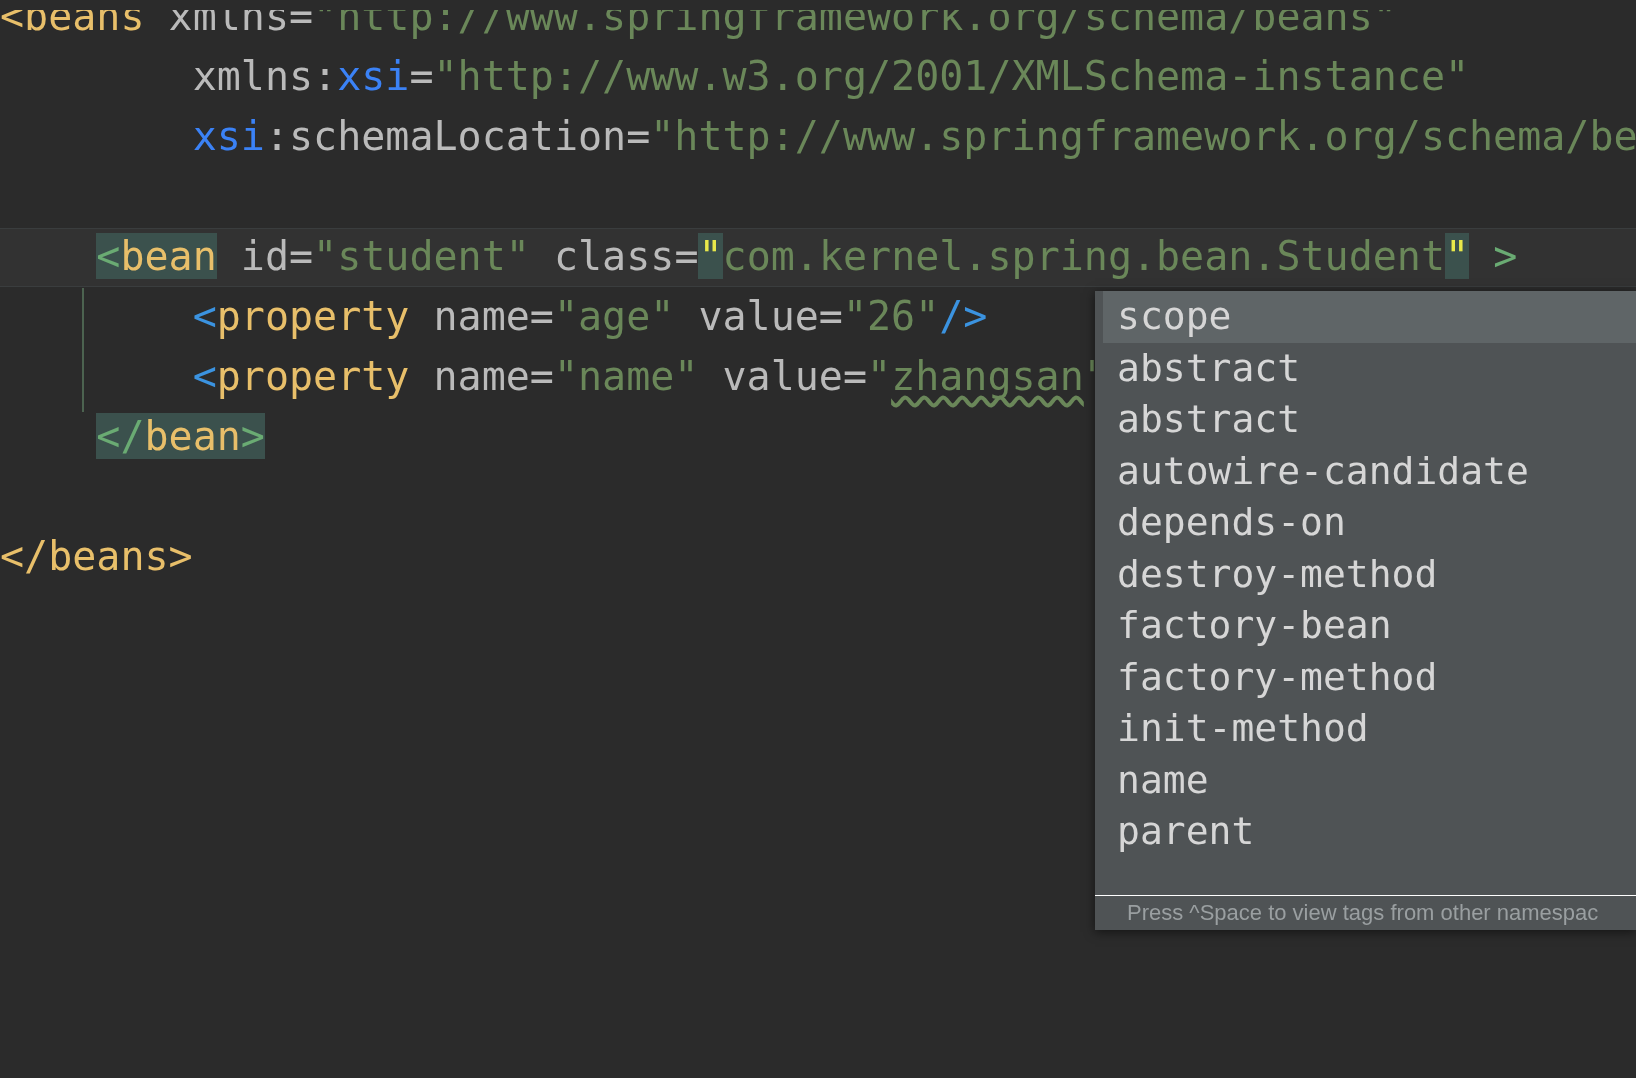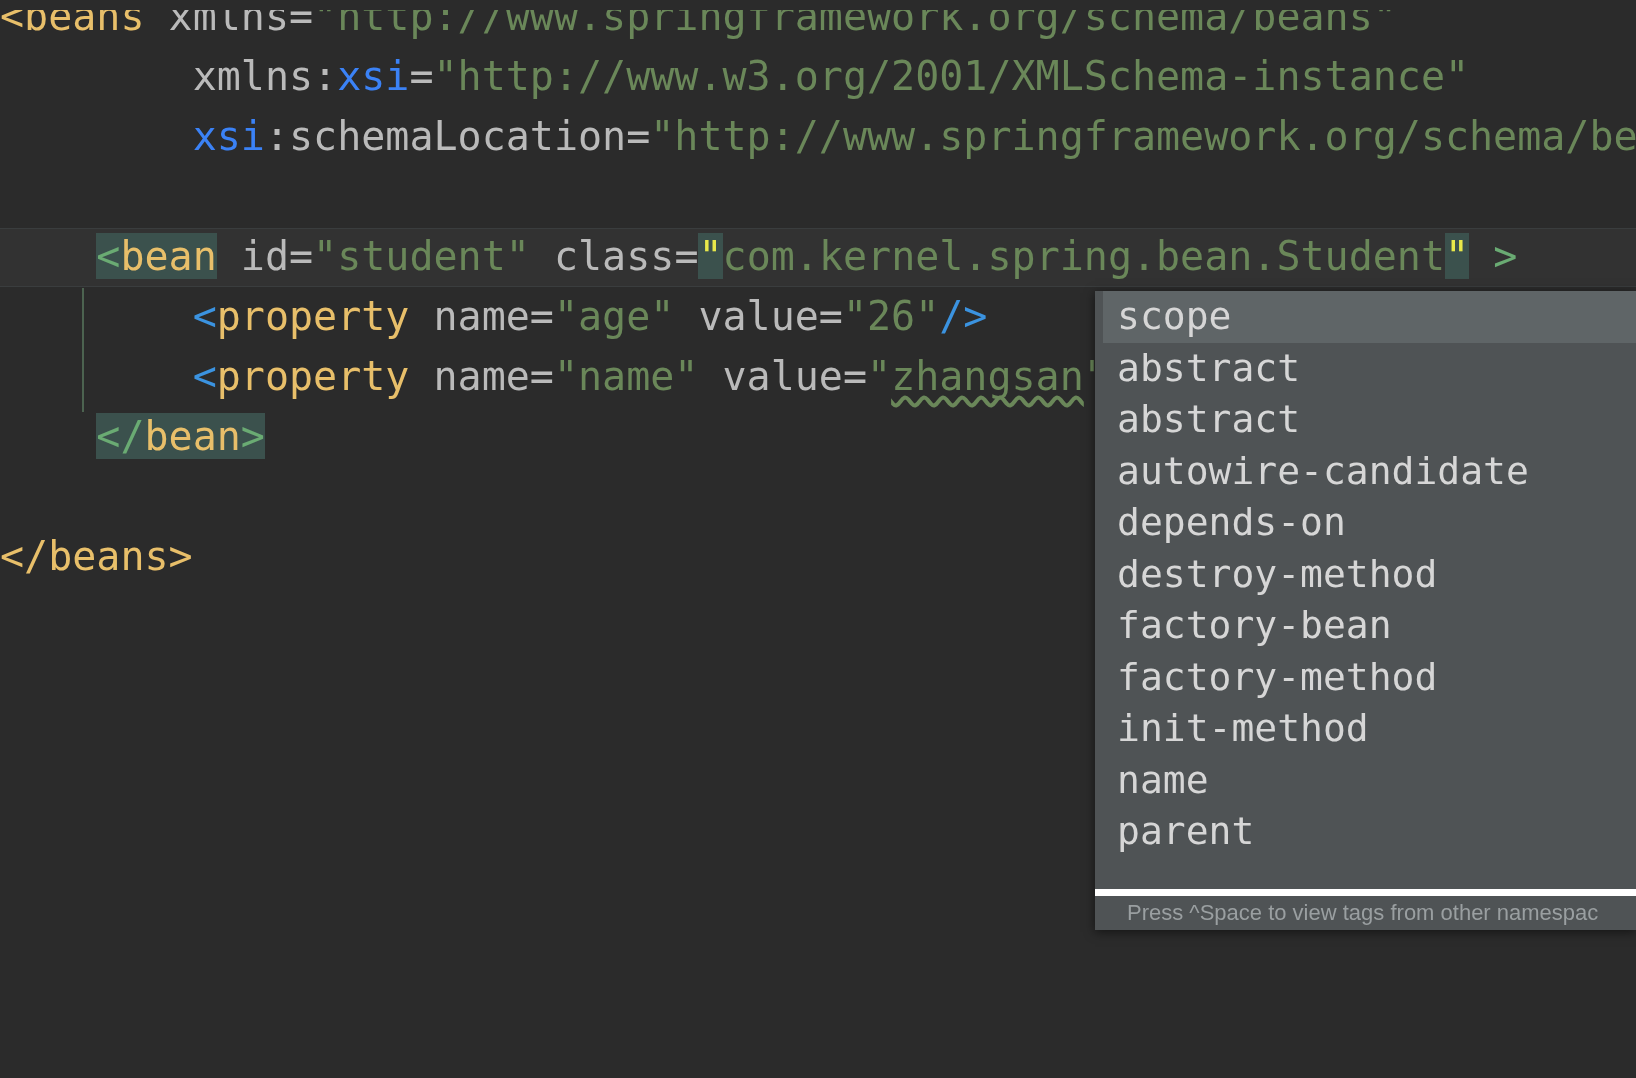--- a/index.html
+++ b/index.html
@@ -69,21 +69,21 @@
     font-family:"DejaVu Sans Mono","Liberation Mono",monospace;
     font-size:38px;
     color:#d6d6d6;
     white-space:pre;
   }
   .popup-item.selected{background:#5f6567;}
   .popup-footer{
     position:absolute;left:0;right:0;bottom:0;
     height:34px;line-height:34px;
     background:#4f5355;
-    border-top:7px solid #ffffff;
+    border-top:1px solid #ffffff;
     color:#9a9fa1;
     font-family:"Liberation Sans",sans-serif;
     font-size:22px;
     padding-left:32px;
     white-space:nowrap;
     overflow:hidden;
   }
 </style>
 </head>
 <body>

